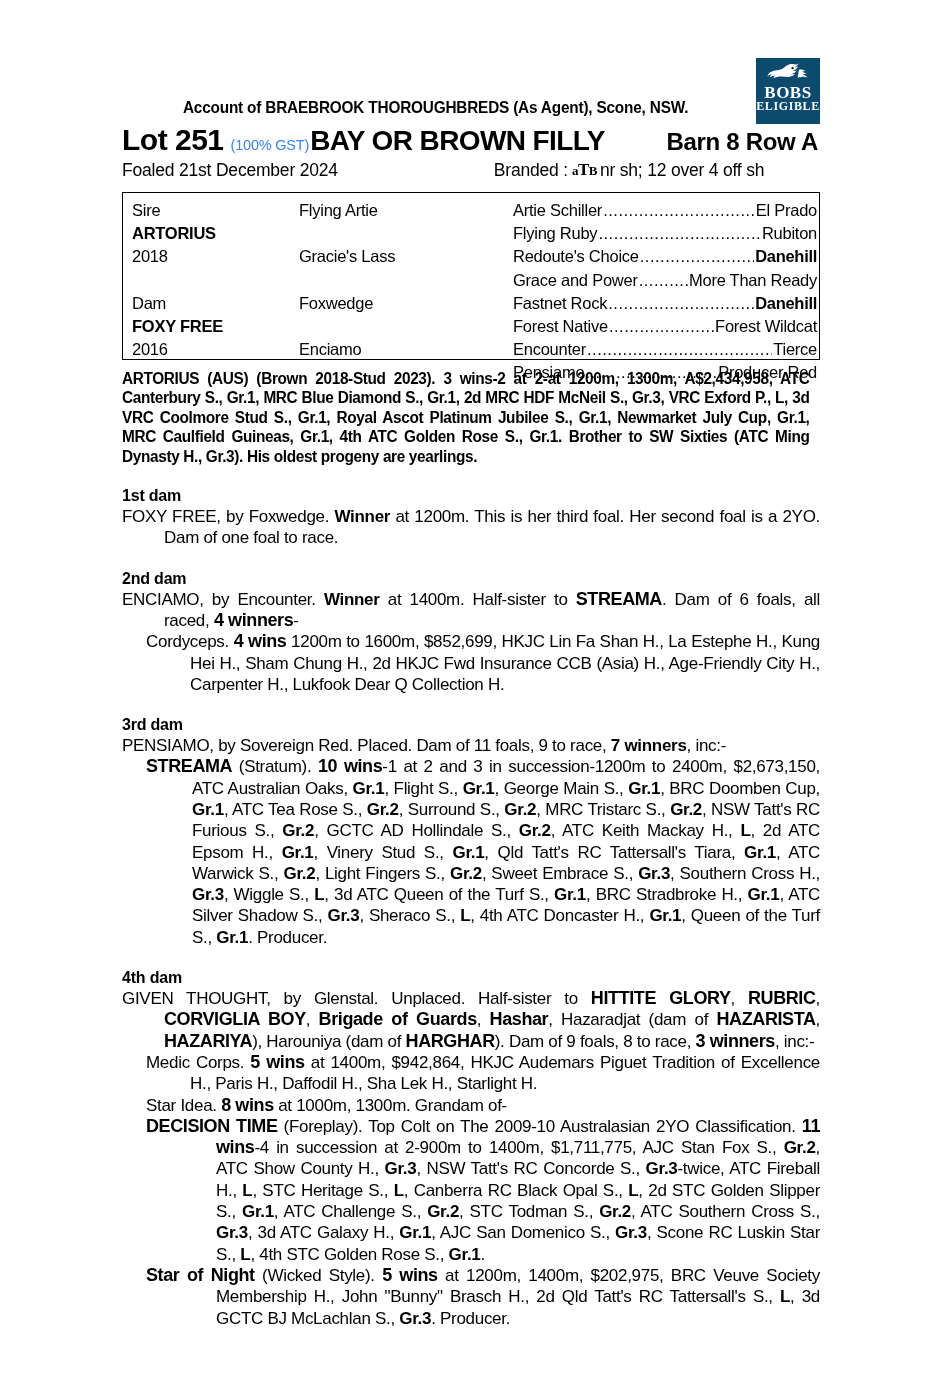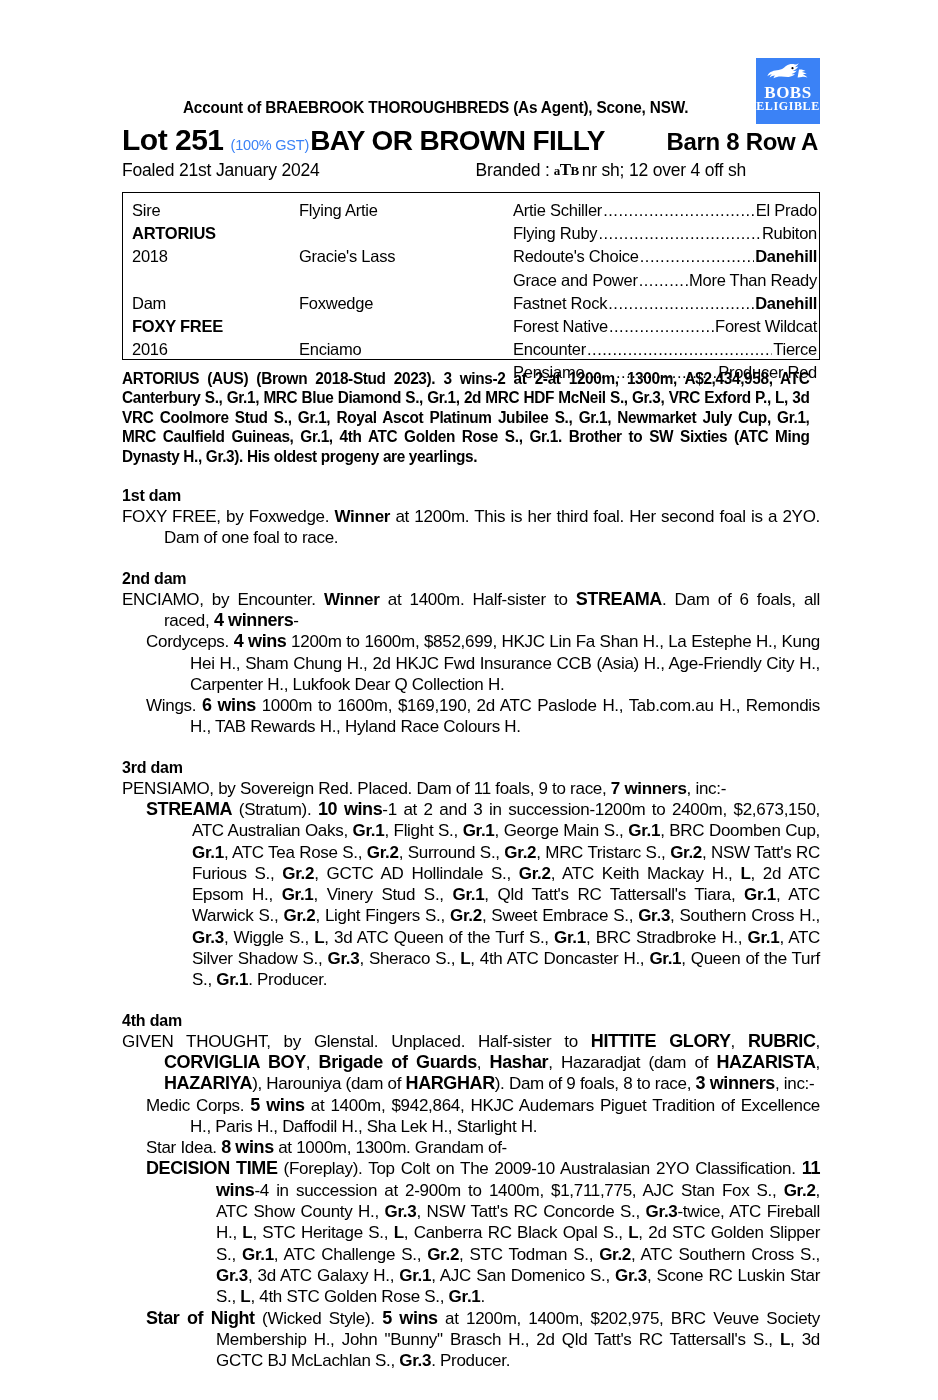--- a/index.html
+++ b/index.html
@@ -16,21 +16,21 @@
   }
   .page { position: relative; width: 938px; height: 1400px; padding: 0; }
 
   
   .header { position: relative; padding: 0 120px 0 122px; }
 
   .bobs-logo {
     position: absolute;
     right: 118px; top: 58px;
     width: 64px; height: 66px;
-    background: #3b82f6;
+    background: #0c4a6e;
     color: #fff;
     display: flex; flex-direction: column;
     align-items: center; justify-content: flex-start;
     padding-top: 5px;
   }
   .bobs-horse { width: 46px; height: 20px; display:block; }
   .bobs-word {
     font-family: "Liberation Serif", serif;
     font-weight: 700;
     font-size: 17px;
@@ -207,21 +207,21 @@
     <div class="account-line">Account of BRAEBROOK THOROUGHBREDS (As Agent), Scone, NSW.</div>
 
     <div class="lot-line">
       <span class="lot-no">Lot 251</span>
       <span class="gst">(100% GST)</span>
       <span class="colour-sex">BAY OR BROWN FILLY</span>
       <span class="barn">Barn 8 Row A</span>
     </div>
 
     <div class="foaled-line">
-      <span class="foaled-left">Foaled 21st January 2024</span>
+      <span class="foaled-left">Foaled 21st December 2024</span>
       <span class="branded-right">
         <span>Branded :</span>
         <span class="brand-glyph"><span class="bg-a">a</span><span class="bg-t">T</span><span class="bg-b">B</span></span>
         <span>nr sh; 12 over 4 off sh</span>
       </span>
     </div>
   </div>
 
   <div class="ped-wrap">
     <table class="ped-table">
@@ -325,21 +325,20 @@
     <div class="p ind1">
         <span class="hang">FOXY FREE, by Foxwedge. <b>Winner</b> at 1200m. This is her third foal. Her second foal is a 2YO. Dam of one foal to race.</span>
       </div>
   </div>
 
   <div class="sec">
     <div class="sec-title">2nd dam</div>
     <div class="p ind1">
         <span class="hang">ENCIAMO, by Encounter. <b>Winner</b> at 1400m. Half-sister to <b class="bigcap">STREAMA</b>. Dam of 6 foals, all raced, <b class="bigcap">4 winners</b>-</span>
         <span class="ind2">Cordyceps. <b class="bigcap">4 wins</b> 1200m to 1600m, $852,699, HKJC Lin Fa Shan H., La Estephe H., Kung Hei H., Sham Chung H., 2d HKJC Fwd Insurance CCB (Asia) H., Age-Friendly City H., Carpenter H., Lukfook Dear Q Collection H.</span>
-        <span class="ind2">Wings. <b class="bigcap">6 wins</b> 1000m to 1600m, $169,190, 2d ATC Paslode H., Tab.com.au H., Remondis H., TAB Rewards H., Hyland Race Colours H.</span>
       </div>
   </div>
 
   <div class="sec">
     <div class="sec-title">3rd dam</div>
     <div class="p ind1">
         <span class="hang">PENSIAMO, by Sovereign Red. Placed. Dam of 11 foals, 9 to race, <b>7 winners</b>, inc:-</span>
         <span class="ind-name"><b class="bigcap">STREAMA</b> (Stratum). <b class="bigcap">10 wins</b>-1 at 2 and 3 in succession-1200m to 2400m, $2,673,150, ATC Australian Oaks, <b>Gr.1</b>, Flight S., <b>Gr.1</b>, George Main S., <b>Gr.1</b>, BRC Doomben Cup, <b>Gr.1</b>, ATC Tea Rose S., <b>Gr.2</b>, Surround S., <b>Gr.2</b>, MRC Tristarc S., <b>Gr.2</b>, NSW Tatt's RC Furious S., <b>Gr.2</b>, GCTC AD Hollindale S., <b>Gr.2</b>, ATC Keith Mackay H., <b>L</b>, 2d ATC Epsom H., <b>Gr.1</b>, Vinery Stud S., <b>Gr.1</b>, Qld Tatt's RC Tattersall's Tiara, <b>Gr.1</b>, ATC Warwick S., <b>Gr.2</b>, Light Fingers S., <b>Gr.2</b>, Sweet Embrace S., <b>Gr.3</b>, Southern Cross H., <b>Gr.3</b>, Wiggle S., <b>L</b>, 3d ATC Queen of the Turf S., <b>Gr.1</b>, BRC Stradbroke H., <b>Gr.1</b>, ATC Silver Shadow S., <b>Gr.3</b>, Sheraco S., <b>L</b>, 4th ATC Doncaster H., <b>Gr.1</b>, Queen of the Turf S., <b>Gr.1</b>. Producer.</span>
       </div>
   </div>

